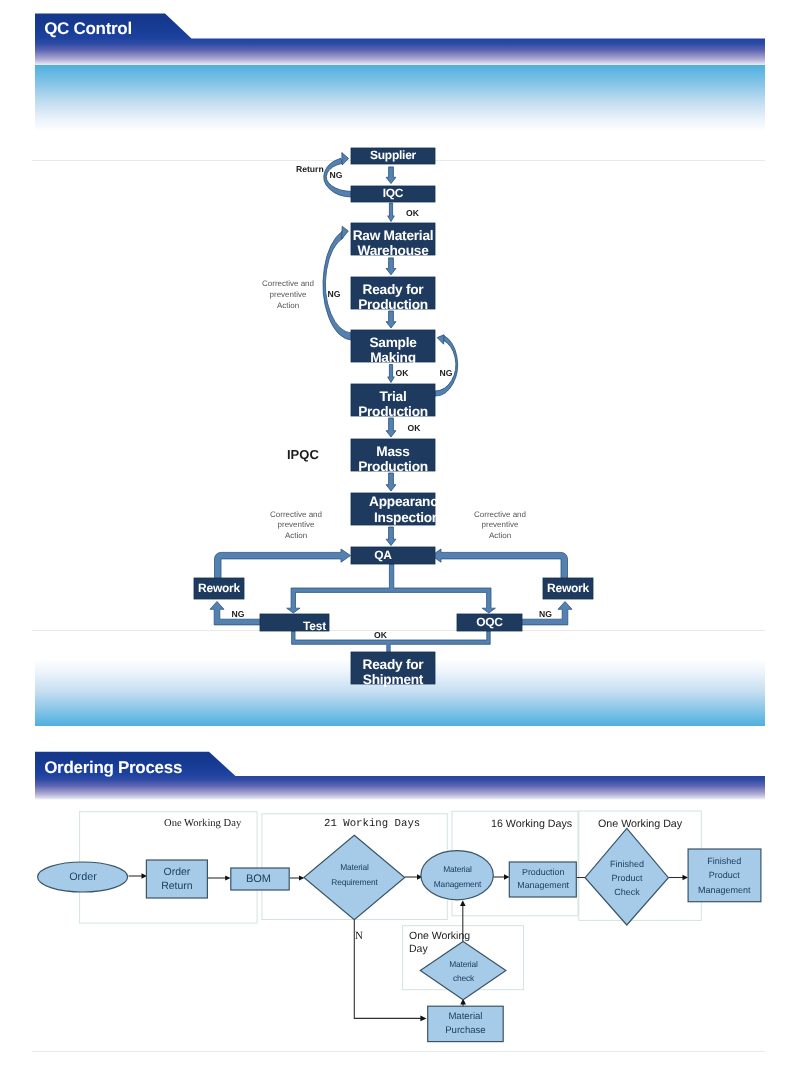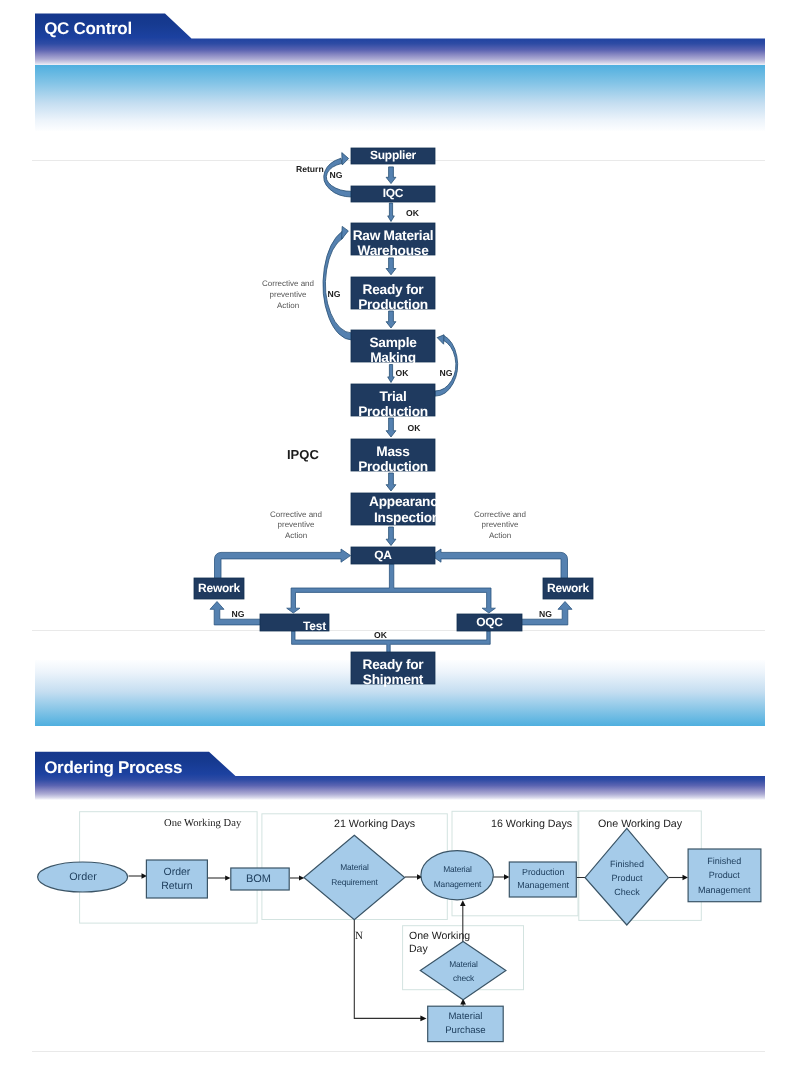--- a/index.html
+++ b/index.html
@@ -261,21 +261,21 @@
         <ellipse cx="457.1" cy="124.2" rx="36.2" ry="24.6"></ellipse>
         <rect x="509.3" y="111" width="67" height="35"></rect>
         <path d="M626.8,77.4 L668.4,126.7 L626.8,174 L585.1,126.7 Z"></path>
         <rect x="688.1" y="98" width="72.8" height="52.7"></rect>
         <path d="M463.1,190.4 L505.9,219.6 L463.1,248.8 L420.3,219.6 Z"></path>
         <rect x="427.7" y="255.2" width="75.5" height="35.4"></rect>
       </g>
     </svg>
 
     <div class="gl gser" style="left:164px;top:67.2px;">One Working Day</div>
-    <div class="gl" style="left:334px;top:67.4px;">21 Working Days</div>
+    <div class="gl" style="left:324px;top:67.4px;font-family:Liberation Mono, monospace;">21 Working Days</div>
     <div class="gl" style="left:491px;top:67.4px;">16 Working Days</div>
     <div class="gl" style="left:598px;top:67.4px;">One Working Day</div>
     <div class="gl gl5" style="left:409px;top:179px;width:72px;text-align:left;">
       <span>One Working</span><br><span>Day</span>
     </div>
 
     <div class="n2l" style="left:38px;top:111px;width:90px;height:30px;">Order</div>
     <div class="n2l" style="left:146.4px;top:108.2px;width:61.1px;height:39.1px;font-size:10.5px;line-height:14.2px;">
       <div class="inner"><span>Order</span><br><span>Return</span></div>
     </div>

